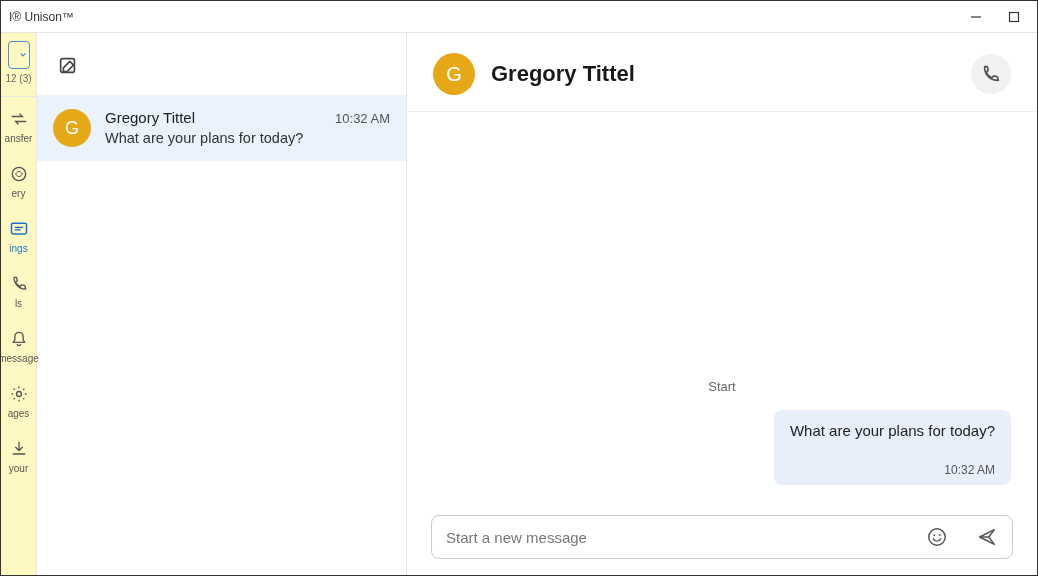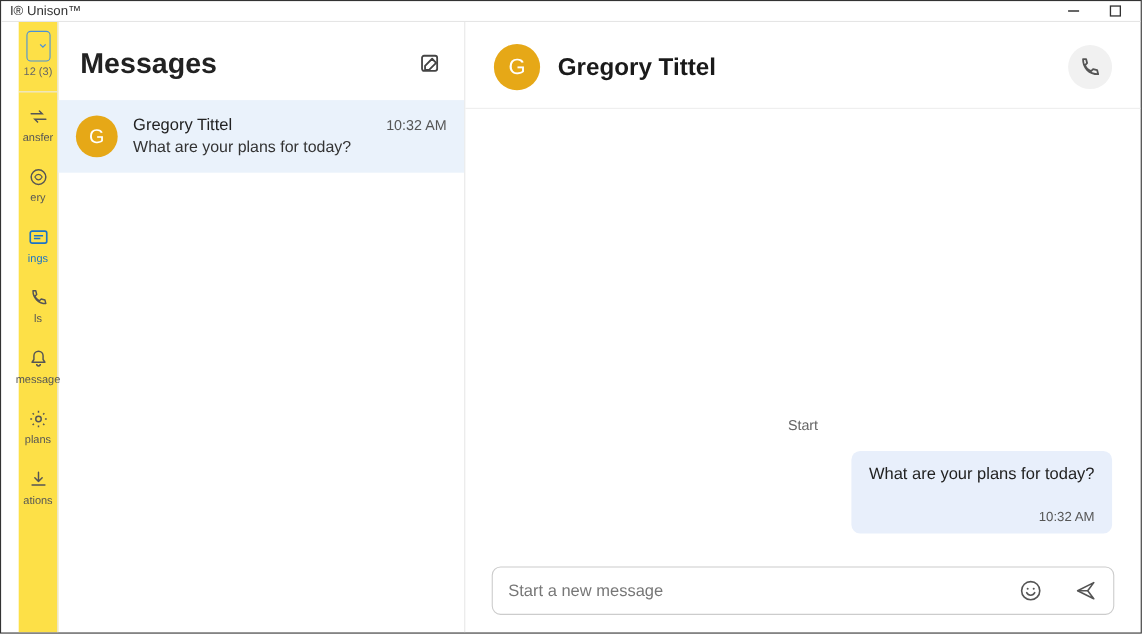--- a/index.html
+++ b/index.html
@@ -1,25 +1,25 @@
 <!DOCTYPE html>
 <html><head>
   <meta charset="utf-8">
   <style>
     * { margin: 0; padding: 0; box-sizing: border-box; font-family: "Segoe UI", -apple-system, sans-serif; }
     body { width: 1038px; height: 576px; overflow: hidden; background: #fff; display: flex; flex-direction: column; border: 1px solid #333; }
     
-    .titlebar { height: 19px; display: flex; align-items: center; padding: 0 8px; border-bottom: 1px solid #e5e5e5; font-size: 12px; color: #333; gap: 16px; }
+    .titlebar { height: 32px; display: flex; align-items: center; padding: 0 8px; border-bottom: 1px solid #e5e5e5; font-size: 12px; color: #333; gap: 16px; }
     .titlebar-title { flex: 1; }
     .titlebar-controls { display: flex; gap: 24px; align-items: center; padding-right: 8px; }
     .win-btn { width: 14px; height: 14px; cursor: pointer; display: flex; align-items: center; justify-content: center; }
     
     .main-layout { display: flex; flex: 1; overflow: hidden; }
     
-    .sidebar { width: 36px; border-right: 1px solid #e8e8e8; display: flex; flex-direction: column; align-items: center; background: #fde047; margin-left: 16px; }
+    .sidebar { width: 36px; border-right: 1px solid #e8e8e8; display: flex; flex-direction: column; align-items: center; background: #fef9c3; }
     .sidebar-top { width: 100%; display: flex; flex-direction: column; align-items: center; padding: 8px 0 12px 0; border-bottom: 1px solid #e8e8e8; }
     .device-chip { width: 22px; height: 28px; border: 1.5px solid #4a90d9; border-radius: 4px; position: relative; display:flex; align-items:center; justify-content:flex-end; padding-right:1px; }
     .device-chip svg { width: 10px; height: 10px; }
     .battery-label { font-size: 10px; color: #666; margin-top: 4px; white-space: nowrap; }
     .sidebar-item { width: 100%; display: flex; flex-direction: column; align-items: center; padding: 12px 0 8px 0; font-size: 10px; color: #555; cursor: pointer; }
     .sidebar-item.active { color: #1a73c7; }
     .sidebar-item .icon { width: 20px; height: 20px; margin-bottom: 4px; display:flex; align-items:center; justify-content:center; }
     .sidebar-label { font-size: 10px; }
     
     .conv-panel { width: 370px; border-right: 1px solid #e8e8e8; display: flex; flex-direction: column; }
@@ -134,36 +134,35 @@
       <span class="sidebar-label">message</span>
     </div>
 
     <div class="sidebar-item">
       <span class="icon">
         <svg viewBox="0 0 24 24" width="20" height="20">
             <circle cx="12" cy="12" r="3" fill="none" stroke="#555" stroke-width="1.6"></circle>
             <path d="M12 3v2M12 19v2M3 12h2M19 12h2M5.6 5.6l1.4 1.4M17 17l1.4 1.4M18.4 5.6L17 7M7 17l-1.4 1.4" stroke="#555" stroke-width="1.6"></path>
           </svg>
       </span>
-      <span class="sidebar-label">plans</span>
+      <span class="sidebar-label">ages</span>
     </div>
 
     <div class="sidebar-item">
       <span class="icon">
         <svg viewBox="0 0 24 24" width="20" height="20">
             <path d="M12 4v10m0 0l-4-4m4 4l4-4M5 18h14" fill="none" stroke="#555" stroke-width="1.6" stroke-linecap="round"></path>
           </svg>
       </span>
-      <span class="sidebar-label">ations</span>
+      <span class="sidebar-label">your</span>
     </div>
   </div>
 
   <div class="conv-panel">
     <div class="conv-header">
-      <div class="conv-title">Messages</div>
       <div class="compose-btn">
         <svg viewBox="0 0 24 24" width="22" height="22">
             <rect x="4" y="4" width="15" height="15" rx="2" fill="none" stroke="#444" stroke-width="1.8"></rect>
             <path d="M14 7l4 4-7 7H7v-4z" fill="none" stroke="#444" stroke-width="1.8" stroke-linejoin="round"></path>
           </svg>
       </div>
     </div>
 
     <div class="conv-item selected">
       <div class="avatar">G</div>

